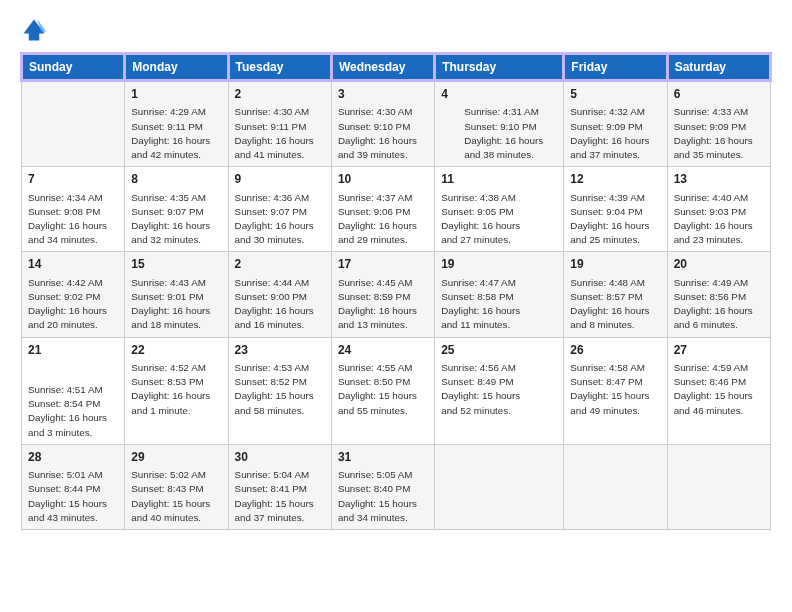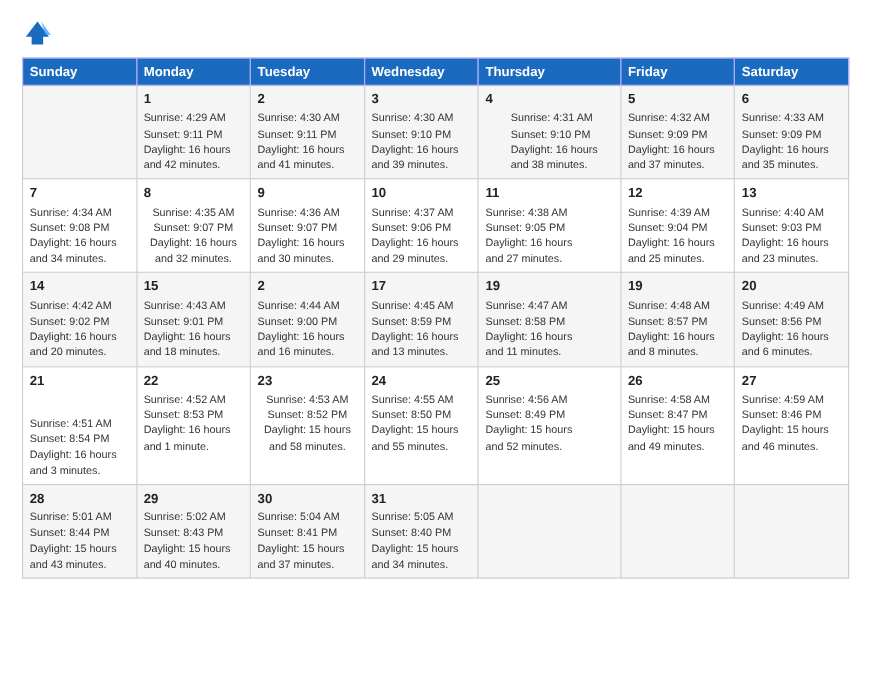--- a/index.html
+++ b/index.html
@@ -55,21 +55,21 @@
       margin-top: 8px;
       font-size: 10.5px;
     }
     thead tr th {
       background-color: #1a6bbf;
       color: #fff;
       padding: 5px 6px;
       text-align: left;
       font-size: 12px;
       font-weight: bold;
-      border: 1px solid #c4b5fd;
+      border: 3px solid #c4b5fd;
     }
     tbody tr td {
       border: 1px solid #ccc;
       padding: 4px 6px;
       vertical-align: top;
       color: #222;
       line-height: 1.45;
     }
     tbody tr:nth-child(odd) td {
       background: #f5f5f5;
@@ -171,21 +171,21 @@
         <tr>
           <td>
             <span class="day-num">7</span>
             <div class="cell-info" style="white-space: pre-line;">Sunrise: 4:34 AM
 Sunset: 9:08 PM
 Daylight: 16 hours
 and 34 minutes.</div>
           </td>
           <td>
             <span class="day-num">8</span>
-            <div class="cell-info" style="white-space: pre-line; text-align: center;">Sunrise: 4:35 AM
+            <div class="cell-info" style="white-space: pre-line;">Sunrise: 4:35 AM
 Sunset: 9:07 PM
 Daylight: 16 hours
 and 32 minutes.</div>
           </td>
           <td>
             <span class="day-num">9</span>
             <div class="cell-info" style="white-space: pre-line;">Sunrise: 4:36 AM
 Sunset: 9:07 PM
 Daylight: 16 hours
 and 30 minutes.</div>
@@ -280,21 +280,21 @@
           </td>
           <td>
             <span class="day-num">22</span>
             <div class="cell-info" style="white-space: pre-line;">Sunrise: 4:52 AM
 Sunset: 8:53 PM
 Daylight: 16 hours
 and 1 minute.</div>
           </td>
           <td>
             <span class="day-num">23</span>
-            <div class="cell-info" style="white-space: pre-line; text-align: center;">Sunrise: 4:53 AM
+            <div class="cell-info" style="white-space: pre-line;">Sunrise: 4:53 AM
 Sunset: 8:52 PM
 Daylight: 15 hours
 and 58 minutes.</div>
           </td>
           <td>
             <span class="day-num">24</span>
             <div class="cell-info" style="white-space: pre-line;">Sunrise: 4:55 AM
 Sunset: 8:50 PM
 Daylight: 15 hours
 and 55 minutes.</div>

